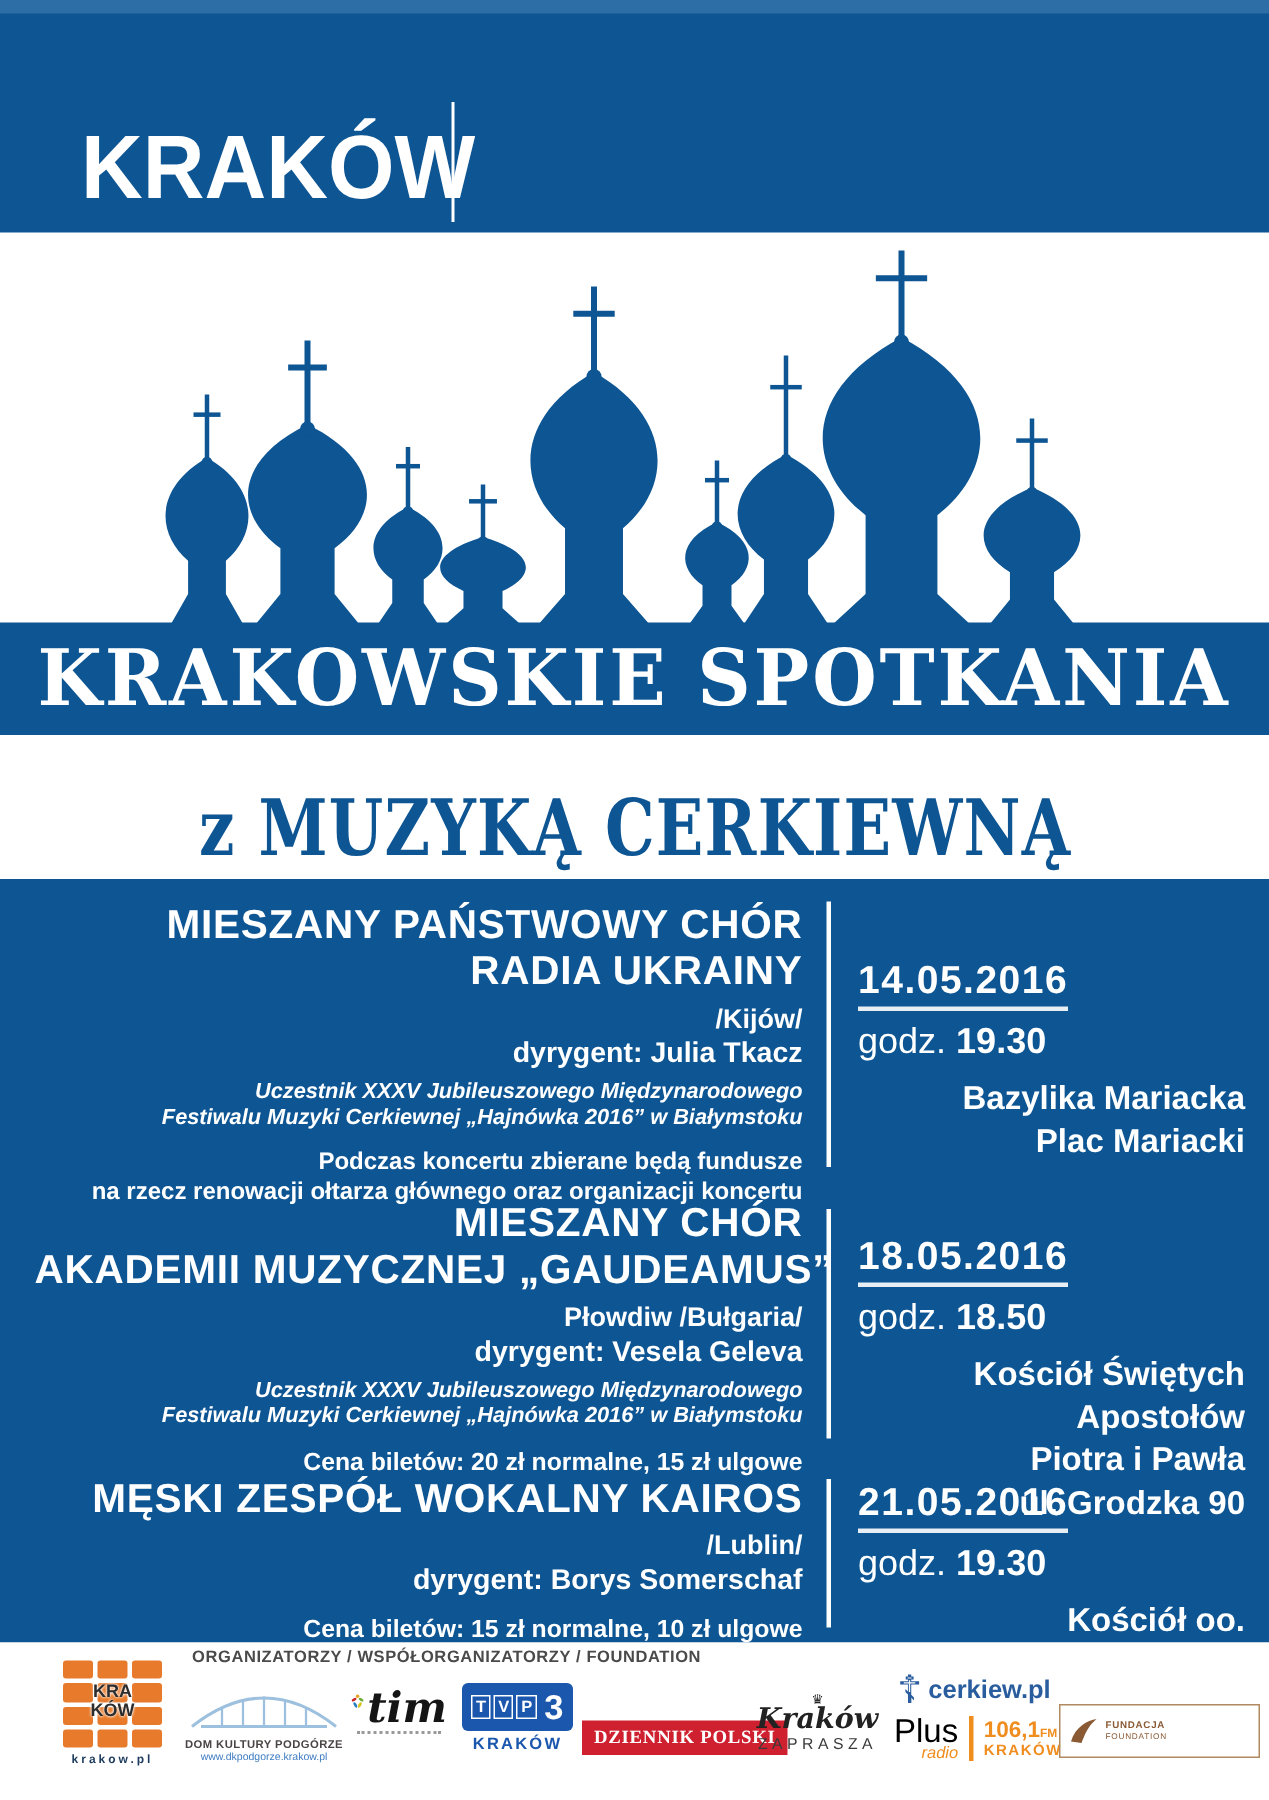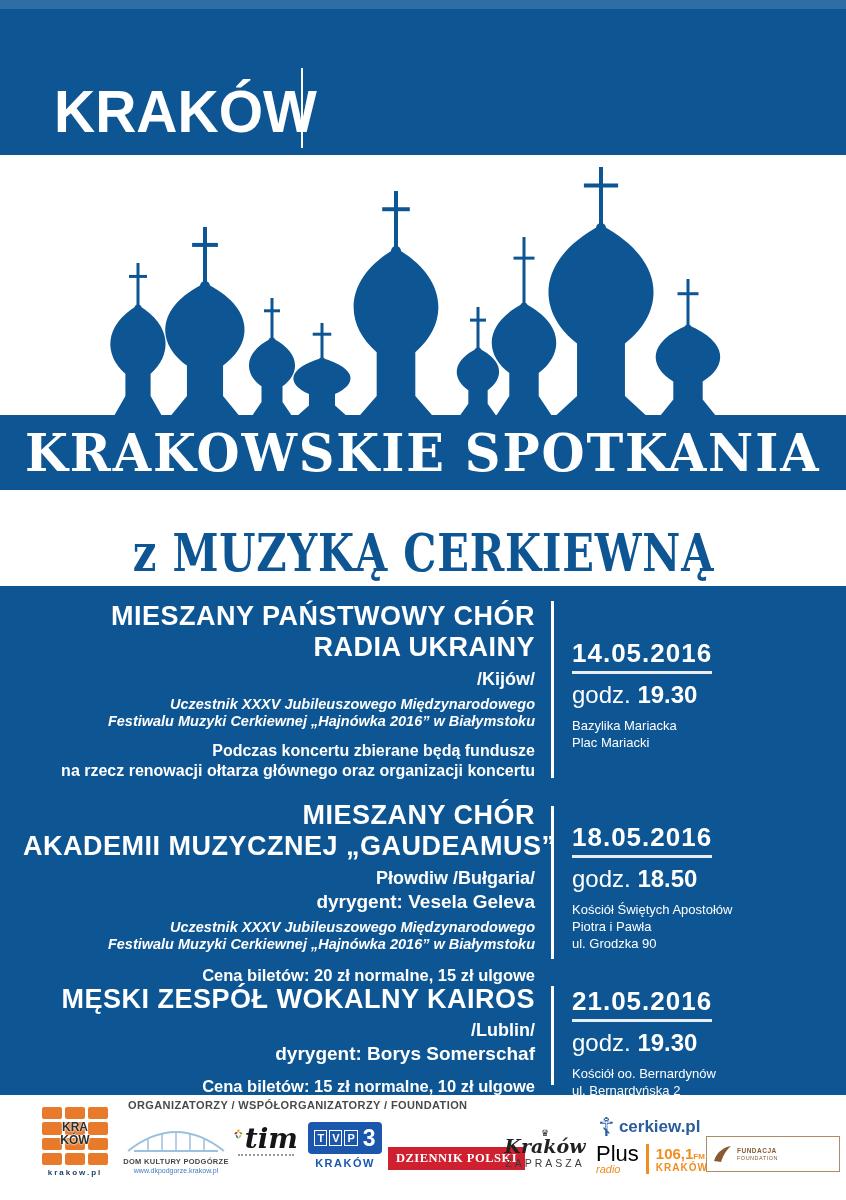--- a/index.html
+++ b/index.html
@@ -48,21 +48,21 @@
   .c-fest{font-size:14.5px;font-style:italic;font-weight:600;line-height:1.22;white-space:nowrap;}
   .c-fest.first{margin-top:6px;}
   .c-note{font-size:16px;font-weight:700;line-height:1.28;margin-top:10px;white-space:nowrap;}
   .c-price{font-size:16.5px;font-weight:700;margin-top:12px;white-space:nowrap;}
   .c-date{
     font-size:26px;font-weight:700;letter-spacing:1px;display:inline-block;
     border-bottom:3px solid rgba(255,255,255,.9);padding-bottom:2px;
   }
   .c-time{font-size:24px;margin-top:7px;font-weight:400;}
   .c-time b{font-weight:700;}
-  .c-venue{font-size:13px;font-weight:400;line-height:1.3;margin-top:9px;}
+  .c-venue{font-size:22px;font-weight:700;line-height:1.3;margin-top:9px;text-align:right;}
   
   .footer{position:absolute;left:0;top:1095px;width:846px;height:105px;background:#fff;}
   .partners-label{position:absolute;left:128px;top:4px;font-size:11px;font-weight:600;color:#4a4a4a;letter-spacing:.4px;}
   .logo{position:absolute;}
   
   .krk{left:38px;top:12px;width:74px;text-align:center;}
   .krk-tiles{position:relative;width:66px;height:58px;margin:0 auto;display:grid;grid-template-columns:repeat(3,1fr);grid-template-rows:repeat(4,1fr);gap:3px;}
   .krk-tiles i{background:var(--orange);border-radius:2px;}
   .krk-text{position:absolute;left:0;top:14px;width:66px;text-align:center;font-size:12px;font-weight:700;color:#2d2d2d;line-height:1.1;text-shadow:0 0 2px #fff,0 0 2px #fff;}
   .krk-url{margin-top:3px;font-size:8px;letter-spacing:2px;color:#1d3c5e;font-weight:600;}
@@ -89,21 +89,21 @@
   .zap-crown{font-size:9px;line-height:7px;}
   .zap-name{font-family:"DejaVu Serif", serif;font-style:italic;font-size:19px;font-weight:700;line-height:1;}
   .zap-sub{font-size:10.5px;letter-spacing:3px;color:#3a3a3a;margin-top:1px;}
   
   .cer{left:598px;top:19px;display:flex;align-items:center;gap:4px;color:#2a5d9e;}
   .cer-cross{font-size:26px;line-height:1;font-family:"DejaVu Sans", sans-serif;}
   .cer-text{font-size:17px;font-weight:700;}
   
   .plus{left:596px;top:49px;display:flex;align-items:center;gap:7px;}
   .plus-name{color:#000000;font-size:22px;font-weight:400;line-height:.9;}
-  .plus-sub{color:#ef8d1f;font-size:11px;font-style:italic;text-align:left;line-height:1;}
+  .plus-sub{color:#ef8d1f;font-size:11px;font-style:italic;text-align:right;line-height:1;}
   .plus-bar{width:3px;height:30px;background:#ef8d1f;}
   .plus-freq{color:#ef8d1f;font-size:15px;font-weight:700;line-height:1;}
   .plus-freq small{font-size:8px;}
   .plus-city{color:#ef8d1f;font-size:10px;font-weight:700;letter-spacing:1px;margin-top:1px;}
   
   .fnd{left:706px;top:41px;width:134px;height:36px;border:1px solid #b08a60;display:flex;align-items:center;gap:4px;padding:2px 4px;box-sizing:border-box;}
   .fnd-lines{color:#8a5a35;line-height:1.25;}
   .fnd-l1{font-size:6.5px;font-weight:700;letter-spacing:.5px;}
   .fnd-l2{font-size:5.5px;letter-spacing:.5px;}
 </style>
@@ -200,20 +200,21 @@
   <div class="band2">
     <span>z MUZYKĄ CERKIEWNĄ</span>
   </div>
 
   <div class="body-blue"></div>
 
   <div class="c-left" style="top:601px">
     <div class="c-name">MIESZANY PAŃSTWOWY CHÓR</div>
     <div class="c-name">RADIA UKRAINY</div>
     <div class="c-origin">/Kijów/</div>
+    <div class="c-cond">dyrygent: Julia Tkacz</div>
     <div class="c-fest first">Uczestnik XXXV Jubileuszowego Międzynarodowego</div>
     <div class="c-fest">Festiwalu Muzyki Cerkiewnej „Hajnówka 2016” w Białymstoku</div>
     <div class="c-note">Podczas koncertu  zbierane będą fundusze</div>
     <div class="c-note" style="margin-top:0">na rzecz renowacji ołtarza głównego oraz organizacji koncertu</div>
   </div>
   <div class="v-div" style="top:601px;height:177px"></div>
   <div class="c-right" style="top:638px">
     <span class="c-date">14.05.2016</span>
     <div class="c-time">
       <span>godz.</span>

